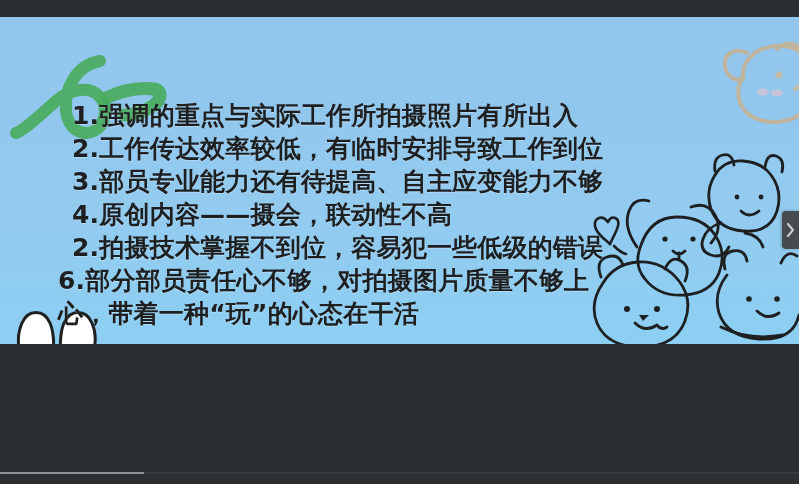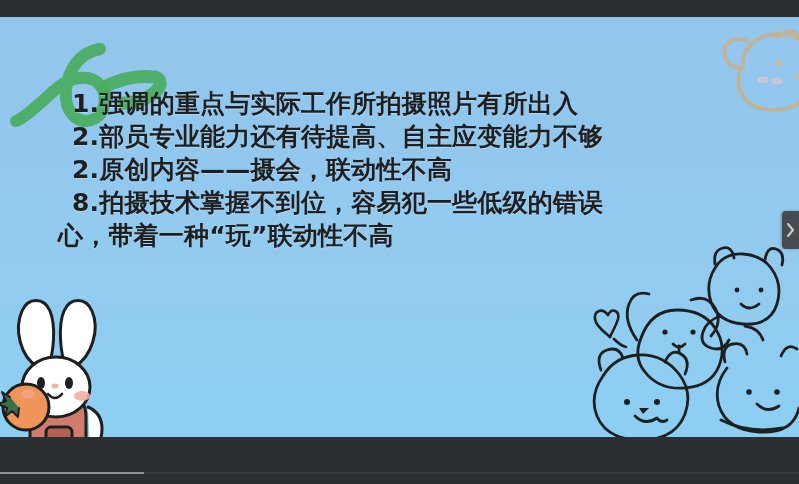--- a/index.html
+++ b/index.html
@@ -42,23 +42,23 @@
     left: 0;
     top: 0;
     height: 2px;
     background: rgba(210,218,222,0.55);
   }
 
   
   #stage {
     position: absolute;
     left: 0;
-    top: 5px;
-    width: 799px;
-    height: 432px;
+    top: 17px;
+    width: 799px;
+    height: 327px;
     overflow: hidden;
     background: linear-gradient(180deg, #93c6ec 0%, #92c7ed 28%, #93cbef 58%, #8fcdf1 82%, #8ccff3 100%);
   }
 
   
   .art {
     position: absolute;
     pointer-events: none;
   }
   #bear-top-right { right: -4px; top: 2px; width: 86px; height: 110px; opacity: .55; }
@@ -197,24 +197,26 @@
         <ellipse cx="73" cy="88" rx="4" ry="6" fill="#1d1f21" stroke="none"></ellipse>
         <ellipse cx="59" cy="91" rx="3.5" ry="2.4" fill="#f0b5a6" stroke="none"></ellipse>
         <path d="M52 99 q7 8 14 0" fill="none" stroke-width="2.6"></path>
         <ellipse cx="86" cy="101" rx="8" ry="5" fill="#f5b1a0" stroke="none" opacity=".9"></ellipse>
         <ellipse cx="32" cy="99" rx="7" ry="4.5" fill="#f5b1a0" stroke="none" opacity=".5"></ellipse>
       </g>
     </svg>
 
     <div id="text-block">
       <div class="slide-line">1.强调的重点与实际工作所拍摄照片有所出入</div>
-      <div class="slide-line">2.部员专业能力还有待提高、自主应变能力不够</div>
-      <div class="slide-line">2.原创内容——摄会，联动性不高</div>
-      <div class="slide-line">8.拍摄技术掌握不到位，容易犯一些低级的错误</div>
-      <div class="slide-line indent">心，带着一种“玩”联动性不高</div>
+      <div class="slide-line">2.工作传达效率较低，有临时安排导致工作到位</div>
+      <div class="slide-line">3.部员专业能力还有待提高、自主应变能力不够</div>
+      <div class="slide-line">4.原创内容——摄会，联动性不高</div>
+      <div class="slide-line">2.拍摄技术掌握不到位，容易犯一些低级的错误</div>
+      <div class="slide-line indent">6.部分部员责任心不够，对拍摄图片质量不够上</div>
+      <div class="slide-line indent">心，带着一种“玩”的心态在干活</div>
     </div>
 
   </div>
 
   <div id="panel-tab">
     <svg width="9" height="14" viewBox="0 0 9 14">
       <path d="M2 1 L7 7 L2 13" fill="none" stroke="#c9ced3" stroke-width="2" stroke-linecap="round" stroke-linejoin="round"></path>
     </svg>
   </div>
 

